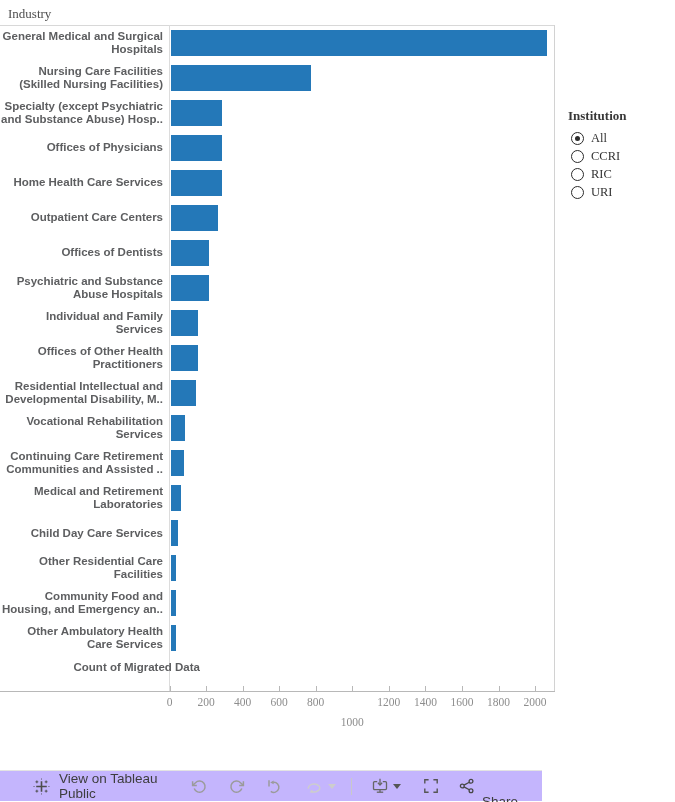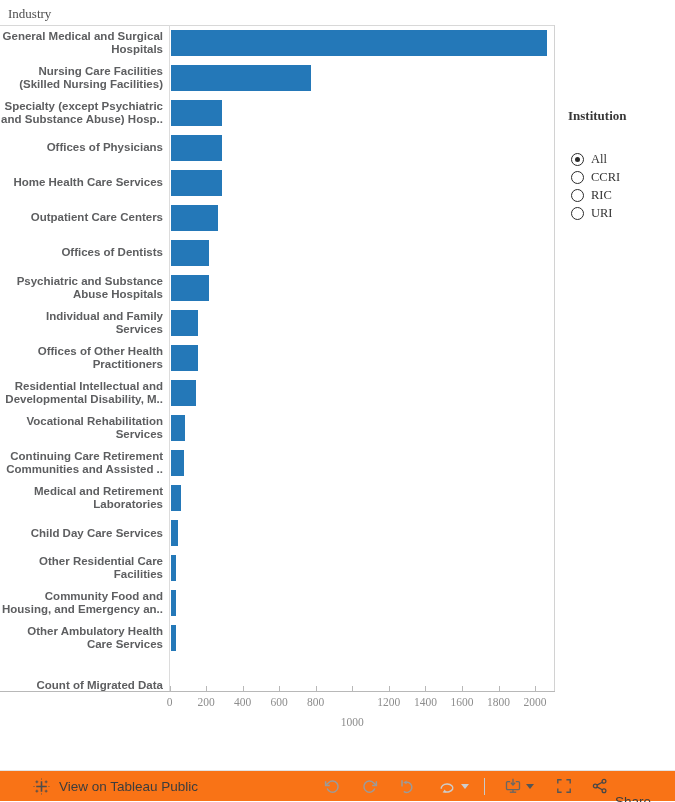--- a/index.html
+++ b/index.html
@@ -19,28 +19,28 @@
   .bar{position:absolute;background:#2478B8;}
   
   .tick-mark{position:absolute;width:1px;height:5px;top:686px;background:#b8b8b8;}
   .tick-label{position:absolute;top:696px;width:44px;text-align:center;
               font-family:"Liberation Serif",serif;font-size:11.5px;color:#8d8d8d;}
   .x-title{position:absolute;left:170px;top:744px;width:364px;text-align:center;
            font-family:"Liberation Serif",serif;font-size:12.5px;color:#525252;word-spacing:3px;}
   
   .legend-title{position:absolute;left:568px;top:108px;font-family:"Liberation Serif",serif;
                 font-size:13px;font-weight:bold;color:#383838;}
-  .legend-items{position:absolute;left:571px;top:129px;margin-top:21px;}
+  .legend-items{position:absolute;left:571px;top:129px;}
   .legend-item{display:flex;align-items:center;height:18px;cursor:pointer;}
   .radio{width:11px;height:11px;border:1.4px solid #2b2b2b;border-radius:50%;
          display:inline-flex;align-items:center;justify-content:center;flex:0 0 auto;}
   .radio.selected::after{content:'';width:5px;height:5px;border-radius:50%;background:#2b2b2b;}
   .legend-label{margin-left:7px;font-family:"Liberation Serif",serif;font-size:12.5px;color:#333;}
   
-  .toolbar{position:absolute;left:0;top:770px;width:675px;height:31px;background:#f97316;
+  .toolbar{position:absolute;left:0;top:770px;width:542px;height:31px;background:#c4b5fd;
            border-top:1px solid #e3e3e3;display:flex;align-items:center;
            justify-content:space-between;padding:0 24px 0 33px;box-sizing:border-box;}
   .tb-left{display:flex;align-items:center;}
   .tb-left .tb-text{margin-left:9px;font-size:13.5px;color:#3d3d3d;cursor:pointer;}
   .tb-right{display:flex;align-items:center;}
   .tb-btn{display:flex;align-items:center;justify-content:center;width:20px;height:20px;
           margin-left:18px;cursor:pointer;flex:0 0 auto;}
   .tb-btn:first-child{margin-left:0;}
   .caret{width:0;height:0;border-left:4px solid transparent;border-right:4px solid transparent;
          border-top:5px solid #555;margin-left:5px;cursor:pointer;}
@@ -91,21 +91,21 @@
       <div class="row-label" style="top: 480.684px; height: 35.0526px;">Medical and Retirement Laboratories</div>
       <div class="bar" title="Medical and Diagnostic Laboratories" style="left: 170.5px; top: 485.211px; width: 10.2368px; height: 26px; background: rgb(36, 120, 184);"></div>
       <div class="row-label" style="top: 515.737px; height: 35.0526px;">Child Day Care Services</div>
       <div class="bar" title="Child Day Care Services" style="left: 170.5px; top: 520.263px; width: 7.312px; height: 26px; background: rgb(36, 120, 184);"></div>
       <div class="row-label" style="top: 550.789px; height: 35.0526px;">Other Residential Care Facilities</div>
       <div class="bar" title="Other Residential Care Facilities" style="left: 170.5px; top: 555.316px; width: 5.3012px; height: 26px; background: rgb(36, 120, 184);"></div>
       <div class="row-label" style="top: 585.842px; height: 35.0526px;">Community Food and Housing, and Emergency an..</div>
       <div class="bar" title="Community Food and Housing, and Emergency an.." style="left: 170.5px; top: 590.368px; width: 5.484px; height: 26px; background: rgb(36, 120, 184);"></div>
       <div class="row-label" style="top: 620.895px; height: 35.0526px;">Other Ambulatory Health Care Services</div>
       <div class="bar" title="Other Ambulatory Health Care Services" style="left: 170.5px; top: 625.421px; width: 5.3012px; height: 26px; background: rgb(36, 120, 184);"></div>
-      <div class="row-label" style="top: 668px; height: 35.0526px;">Count of Migrated Data</div>
+      <div class="row-label" style="top: 650px; height: 35.0526px; padding-left: 37px;">Count of Migrated Data</div>
     </div>
   <div id="xaxis">
       <div class="tick-mark" style="left: 169.5px;"></div>
       <div class="tick-label" style="left: 147.5px;">0</div>
       <div class="tick-mark" style="left: 206.06px;"></div>
       <div class="tick-label" style="left: 184.06px;">200</div>
       <div class="tick-mark" style="left: 242.62px;"></div>
       <div class="tick-label" style="left: 220.62px;">400</div>
       <div class="tick-mark" style="left: 279.18px;"></div>
       <div class="tick-label" style="left: 257.18px;">600</div>

